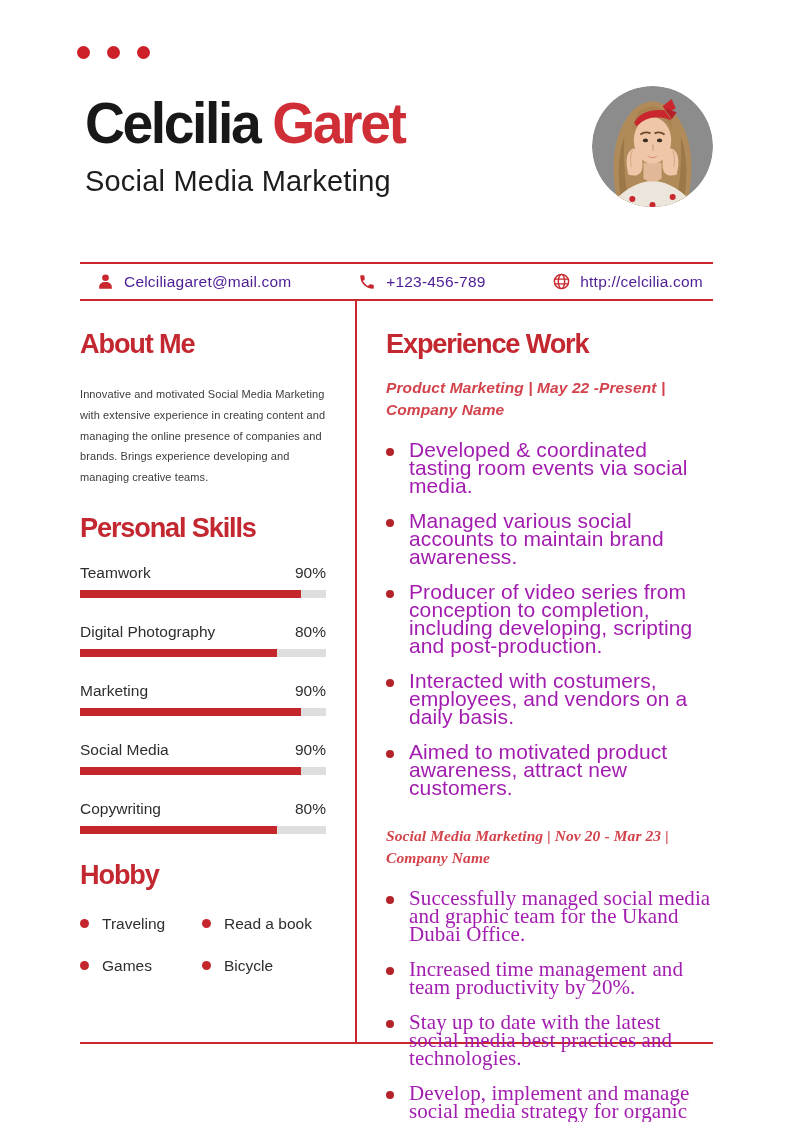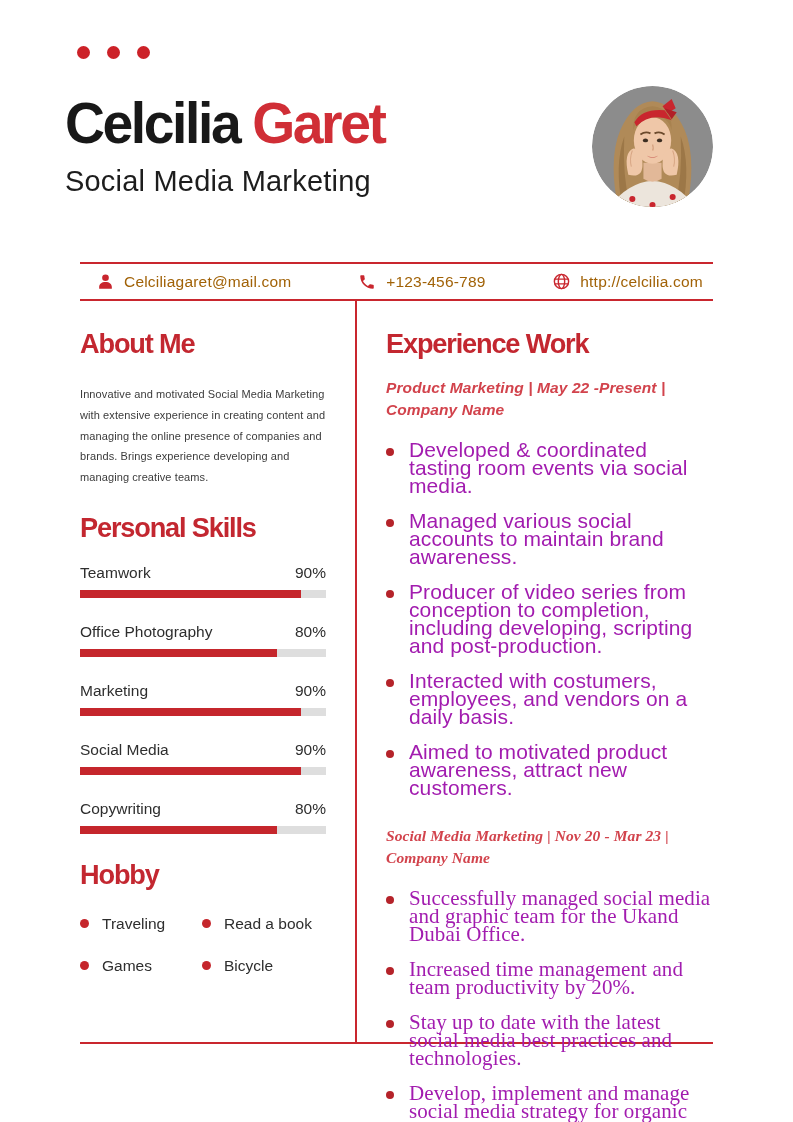--- a/index.html
+++ b/index.html
@@ -11,21 +11,21 @@
     background: #ffffff;
     font-family: "Liberation Sans", sans-serif;
     overflow: hidden;
     margin: 0 auto;
   }
   
   .dots { position: absolute; left: 77px; top: 46px; display: flex; gap: 17px; }
   .dot { width: 13px; height: 13px; border-radius: 50%; background: #cc2128; }
 
   
-  .header { position: absolute; left: 65px; top: 92px; width: 520px; }
+  .header { position: absolute; left: 85px; top: 92px; width: 520px; }
   .name {
     font-size: 57px;
     font-weight: 800;
     letter-spacing: -2.5px;
     color: #181818;
     line-height: 1.1;
     transform: scaleX(0.97);
     transform-origin: left;
     white-space: nowrap;
   }
@@ -39,21 +39,21 @@
   .photo-wrap svg { display: block; }
 
   
   .contact {
     position: absolute; left: 80px; top: 262px; width: 633px; height: 39px;
     border-top: 2px solid #c9262e; border-bottom: 2px solid #c9262e;
     display: flex; align-items: center; justify-content: space-between;
     padding: 0 10px 0 15px;
   }
   .contact-item { display: flex; align-items: center; gap: 9px; }
-  .contact-item .txt { font-size: 15.5px; color: #a16207; letter-spacing: 0.2px; }
+  .contact-item .txt { font-size: 15.5px; color: #4c1d95; letter-spacing: 0.2px; }
   .cicon { width: 20px; height: 20px; display: inline-flex; align-items: center; justify-content: center; }
 
   
   .v-divider { position: absolute; left: 355px; top: 301px; width: 2px; height: 741px; background: #c9262e; }
   .bottom-line { position: absolute; left: 80px; top: 1042px; width: 633px; height: 2px; background: #c9262e; }
 
   
   .columns { position: absolute; left: 80px; top: 300px; width: 633px; display: flex; }
   .col-left { width: 246px; margin-right: 60px; }
   .col-right { width: 327px; }
@@ -213,21 +213,21 @@
           <div class="skill-row">
             <span class="skill-label">Teamwork</span>
             <span class="skill-pct">90%</span>
           </div>
           <div class="bar-track">
               <div class="bar-fill" style="width: 90%;"></div>
             </div>
         </div>
         <div class="skill">
           <div class="skill-row">
-            <span class="skill-label">Office Photography</span>
+            <span class="skill-label">Digital Photography</span>
             <span class="skill-pct">80%</span>
           </div>
           <div class="bar-track">
               <div class="bar-fill" style="width: 80%;"></div>
             </div>
         </div>
         <div class="skill">
           <div class="skill-row">
             <span class="skill-label">Marketing</span>
             <span class="skill-pct">90%</span>

